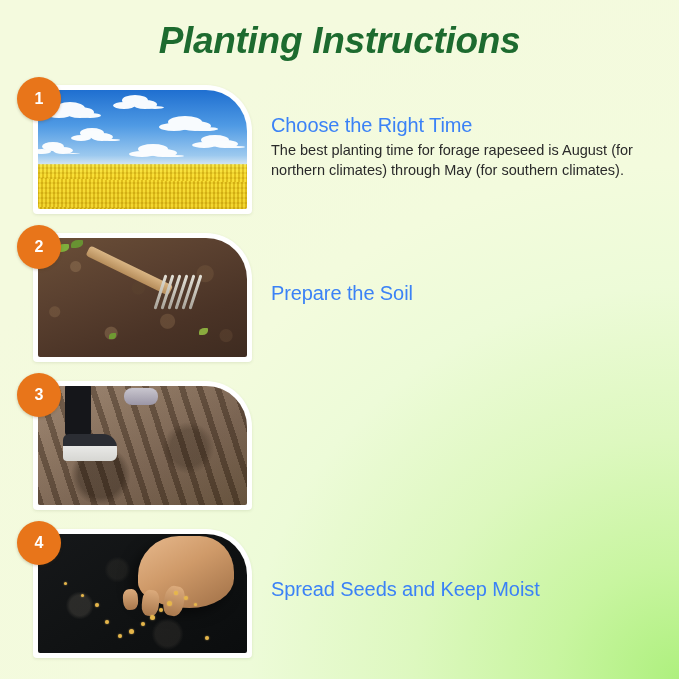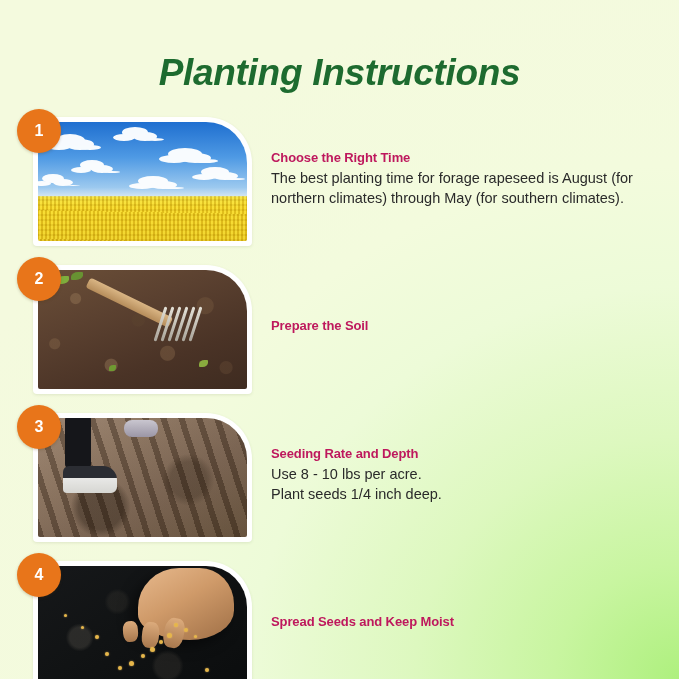--- a/index.html
+++ b/index.html
@@ -10,21 +10,21 @@
     background:
       radial-gradient(115% 105% at 100% 100%, #aef07e 0%, #c8f5a0 16%, #ddf8bf 34%, #edfbd8 55%, #f3fbdd 72%, #f4fade 100%);
     position:relative;
     overflow:hidden;
   }
 
   
   .title-wrap {
     width:100%;
     text-align:center;
-    padding-top:52px;
+    padding-top:20px;
     padding-bottom:14px;
   }
   .title {
     font-size:37px;
     font-weight:bold;
     font-style:italic;
     color:#1d6b2f;
     letter-spacing:-0.3px;
     display:inline-block;
   }
@@ -141,23 +141,23 @@
 
   
   .step-text {
     padding-left:19px;
     padding-right:14px;
     padding-top:4px;
     flex:1;
     align-self:center;
   }
   .step-heading {
-    font-size:13px;
-    font-weight:bold;
-    color:#be185d;
+    font-size:20px;
+    font-weight:normal;
+    color:#3b82f6;
     margin-bottom:4px;
     letter-spacing:-0.1px;
   }
   .step-body {
     font-size:14.5px;
     line-height:1.33;
     color:#2a2a2a;
     white-space:pre-line;
   }
 </style>
@@ -223,25 +223,20 @@
     <div class="step-media">
       <div class="badge">3</div>
       <div class="photo-frame">
         <div class="photo ph-furrow">
           <div class="furrow-tex"></div>
           <div class="boot boot-leg"></div>
           <div class="boot boot-foot"></div>
           <div class="boot boot2-foot"></div>
         </div>
       </div>
-    </div>
-    <div class="step-text">
-      <div class="step-heading">Seeding Rate and Depth</div>
-      <div class="step-body">Use 8 - 10 lbs per acre.
-Plant seeds 1/4 inch deep.</div>
     </div>
   </div>
 
   <div class="step">
     <div class="step-media">
       <div class="badge">4</div>
       <div class="photo-frame">
         <div class="photo ph-seed">
           <div class="seed-tex"></div>
           <div class="hand"></div>

